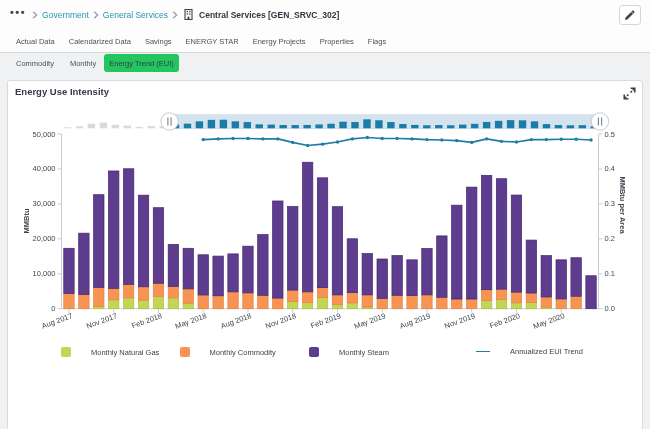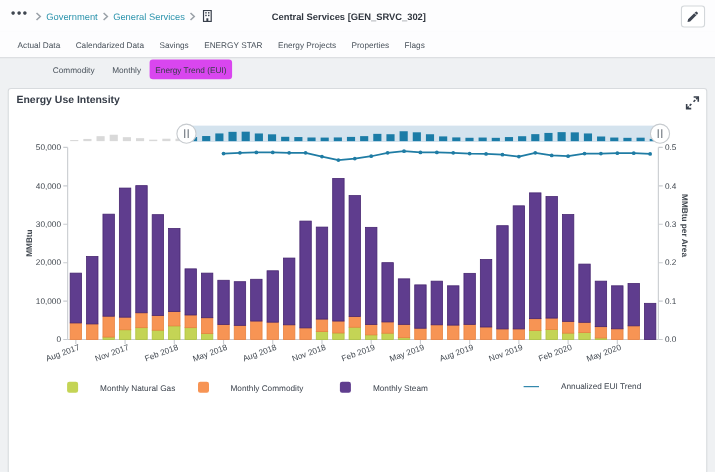--- a/index.html
+++ b/index.html
@@ -6,33 +6,33 @@
   html,body { width:650px; height:429px; overflow:hidden; }
   body { background:#eff1f3; font-family:"Liberation Sans", sans-serif; position:relative; }
 
   
   .topbar { position:absolute; left:0; top:0; width:650px; height:29px; background:#fdfdfe; }
   .breadcrumb { position:absolute; left:10px; top:0; height:29px; display:flex; align-items:center; }
   .crumb-ellipsis { color:#3f4650; font-size:11px; font-weight:bold; letter-spacing:1.5px; line-height:1; margin-top:-4px; margin-right:2px; cursor:pointer; }
   .crumb-chevron { margin:0 4px; display:flex; align-items:center; }
   .crumb-link { color:#2b93ac; font-size:8.5px; text-decoration:none; cursor:pointer; }
   .crumb-icon { margin:0 6px 0 2px; display:flex; align-items:center; }
-  .crumb-title { color:#30363f; font-size:8.5px; font-weight:bold;margin-left:48px; }
+  .crumb-title { color:#30363f; font-size:8.5px; font-weight:bold; }
   .edit-btn { position:absolute; left:618.5px; top:4.5px; width:22px; height:20px; background:#fff; border:1px solid #d3d7da; border-radius:3px; display:flex; align-items:center; justify-content:center; cursor:pointer; }
 
   
   .tabbar { position:absolute; left:0; top:29px; width:650px; height:24px; background:#fdfdfe; border-bottom:1px solid #d5d8db; }
   .tabs { position:absolute; left:9px; top:0; height:24px; display:flex; }
   .tab { font-size:7.5px; color:#49525b; padding:0 6px; height:24px; line-height:23px; border:1px solid transparent; cursor:pointer; white-space:nowrap; }
   .tab.active { background:#f2f4f6; border-color:#d0d4d8; border-bottom-color:#f2f4f6; border-radius:3px 3px 0 0; color:#363d47; height:25px; position:relative; z-index:2; }
 
   
-  .subtabs { position:absolute; left:8px; top:54px; height:18px; display:flex; align-items:center;margin-left:32px; }
+  .subtabs { position:absolute; left:8px; top:54px; height:18px; display:flex; align-items:center; }
   .subtab { font-size:7.5px; color:#49525b; padding:4.5px 8px; border-radius:3px; cursor:pointer; white-space:nowrap; }
-  .subtab.active { background:#d946ef; color:#343c46; padding:4.5px 5px; }
+  .subtab.active { background:#22c55e; color:#343c46; padding:4.5px 5px; }
 
   
   .panel { position:absolute; left:7px; top:80px; width:636px; height:368px; background:#fff; border:1px solid #d8dbde; border-radius:3px; }
   .panel-title { position:absolute; left:7px; top:5px; font-size:9.5px; font-weight:600; color:#343b46; }
   .expand-btn { position:absolute; right:6px; top:5px; width:14px; height:14px; cursor:pointer; display:flex; align-items:center; justify-content:center; }
   .chart-svg { position:absolute; left:0; top:0; }
 
   
   .legend-item { position:absolute; top:266px; display:flex; align-items:center; cursor:pointer; }
   .legend-swatch { width:10px; height:10px; border-radius:2px; margin-right:4px; }

